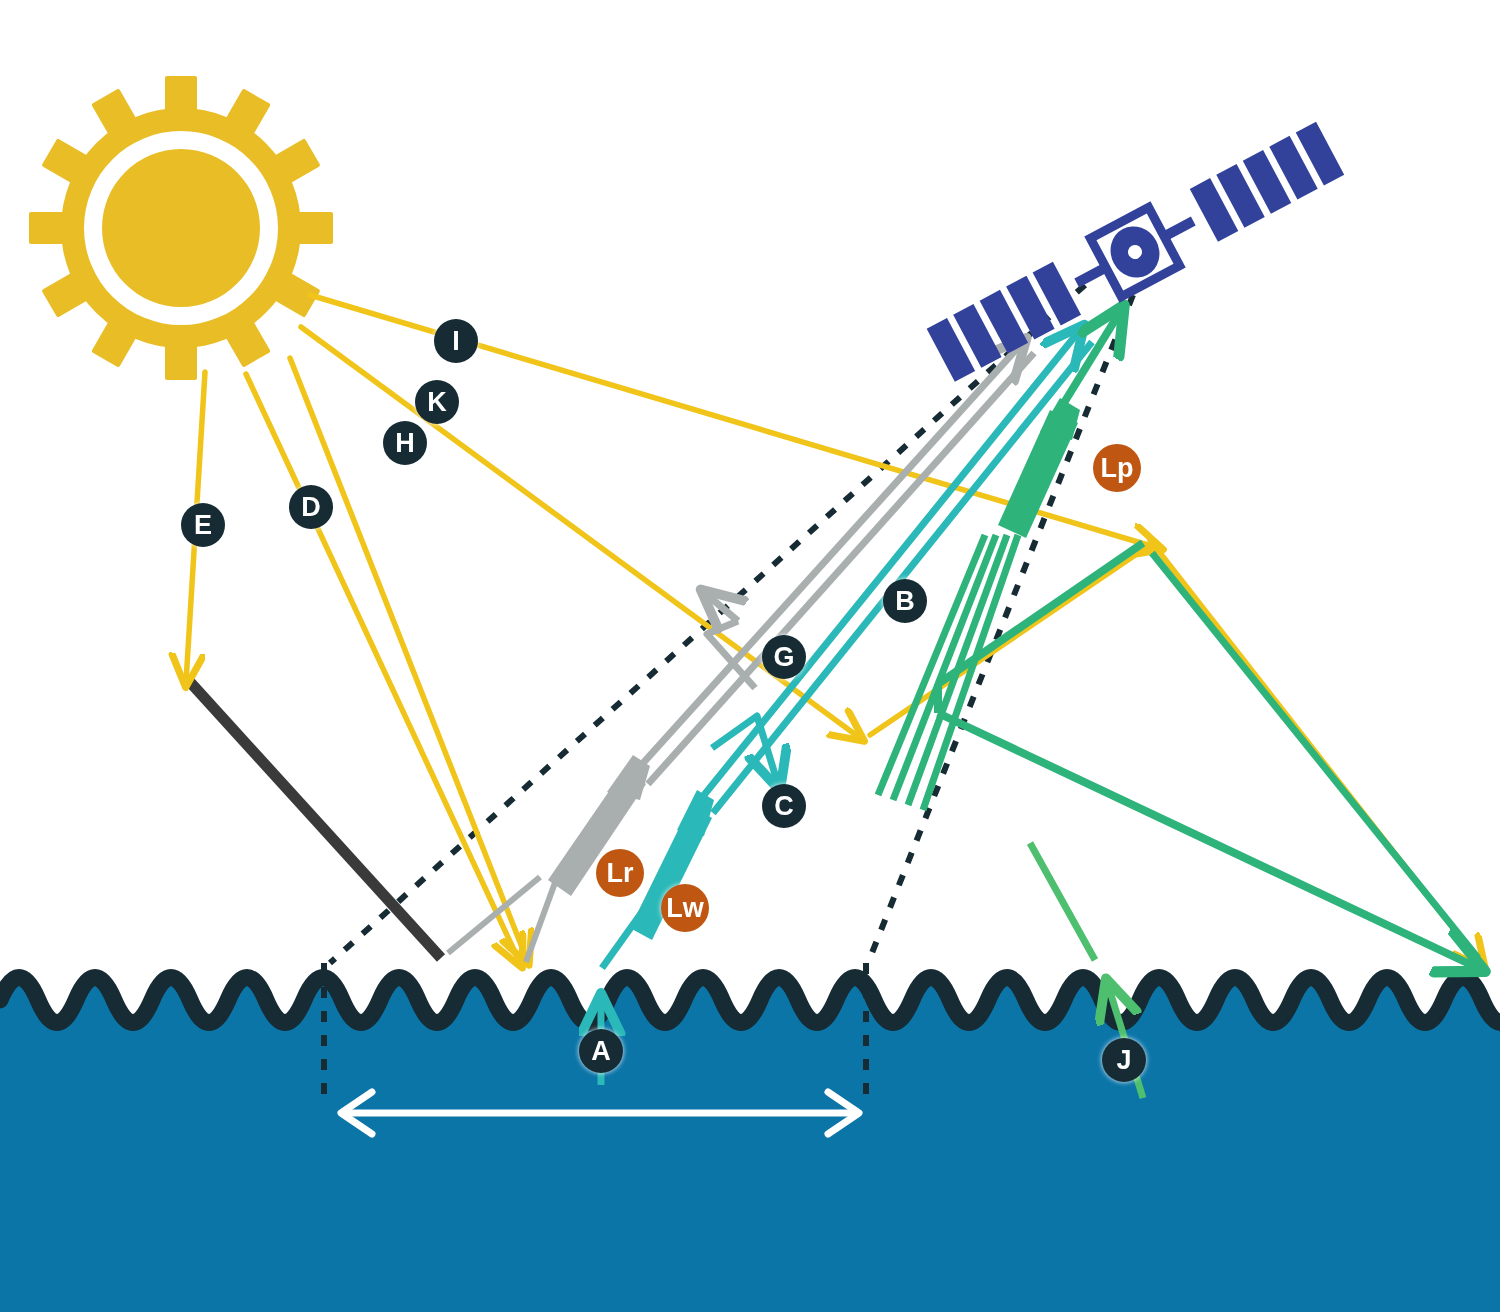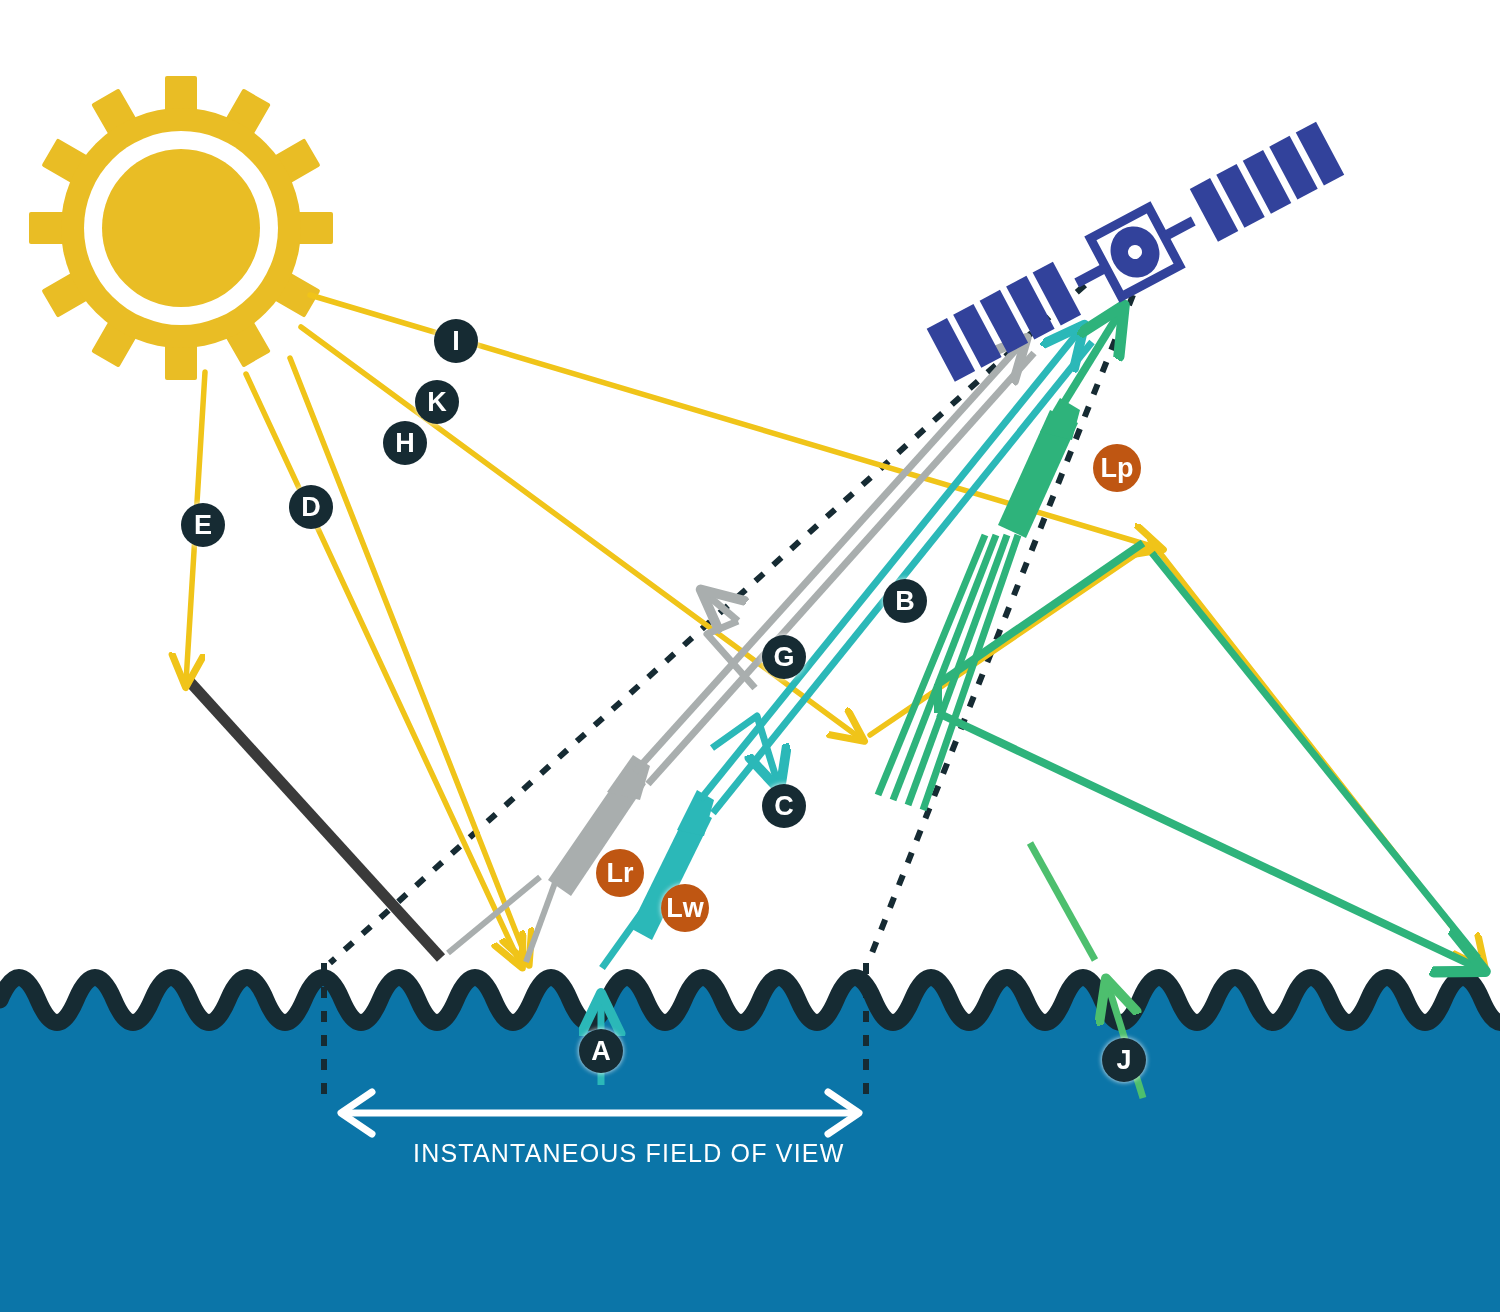--- a/index.html
+++ b/index.html
@@ -193,21 +193,20 @@
       </g>
     </g>
 
     <g>
       <line x1="345" y1="1113" x2="855" y2="1113" stroke="#ffffff" stroke-width="7"></line>
       <path d="M372,1092 L341,1113 L372,1134" fill="none" stroke="#ffffff" stroke-width="7" stroke-linecap="round" stroke-linejoin="round"></path>
       <path d="M828,1092 L859,1113 L828,1134" fill="none" stroke="#ffffff" stroke-width="7" stroke-linecap="round" stroke-linejoin="round"></path>
     </g>
   </svg>
 
-  <div class="iFov-text" style="left:413px;top:1139px;">INSTANTANEOUS FIELD OF VIEW</div>
 
   <div id="labels">
       <div class="lbl lbl-dark" style="left: 601px; top: 1051px;">A</div>
       <div class="lbl lbl-dark" style="left: 905px; top: 601px;">B</div>
       <div class="lbl lbl-dark" style="left: 784px; top: 806px;">C</div>
       <div class="lbl lbl-dark" style="left: 311px; top: 507px;">D</div>
       <div class="lbl lbl-dark" style="left: 203px; top: 525px;">E</div>
       <div class="lbl lbl-dark" style="left: 784px; top: 657px;">G</div>
       <div class="lbl lbl-dark" style="left: 405px; top: 443px;">H</div>
       <div class="lbl lbl-dark" style="left: 456px; top: 341px;">I</div>

